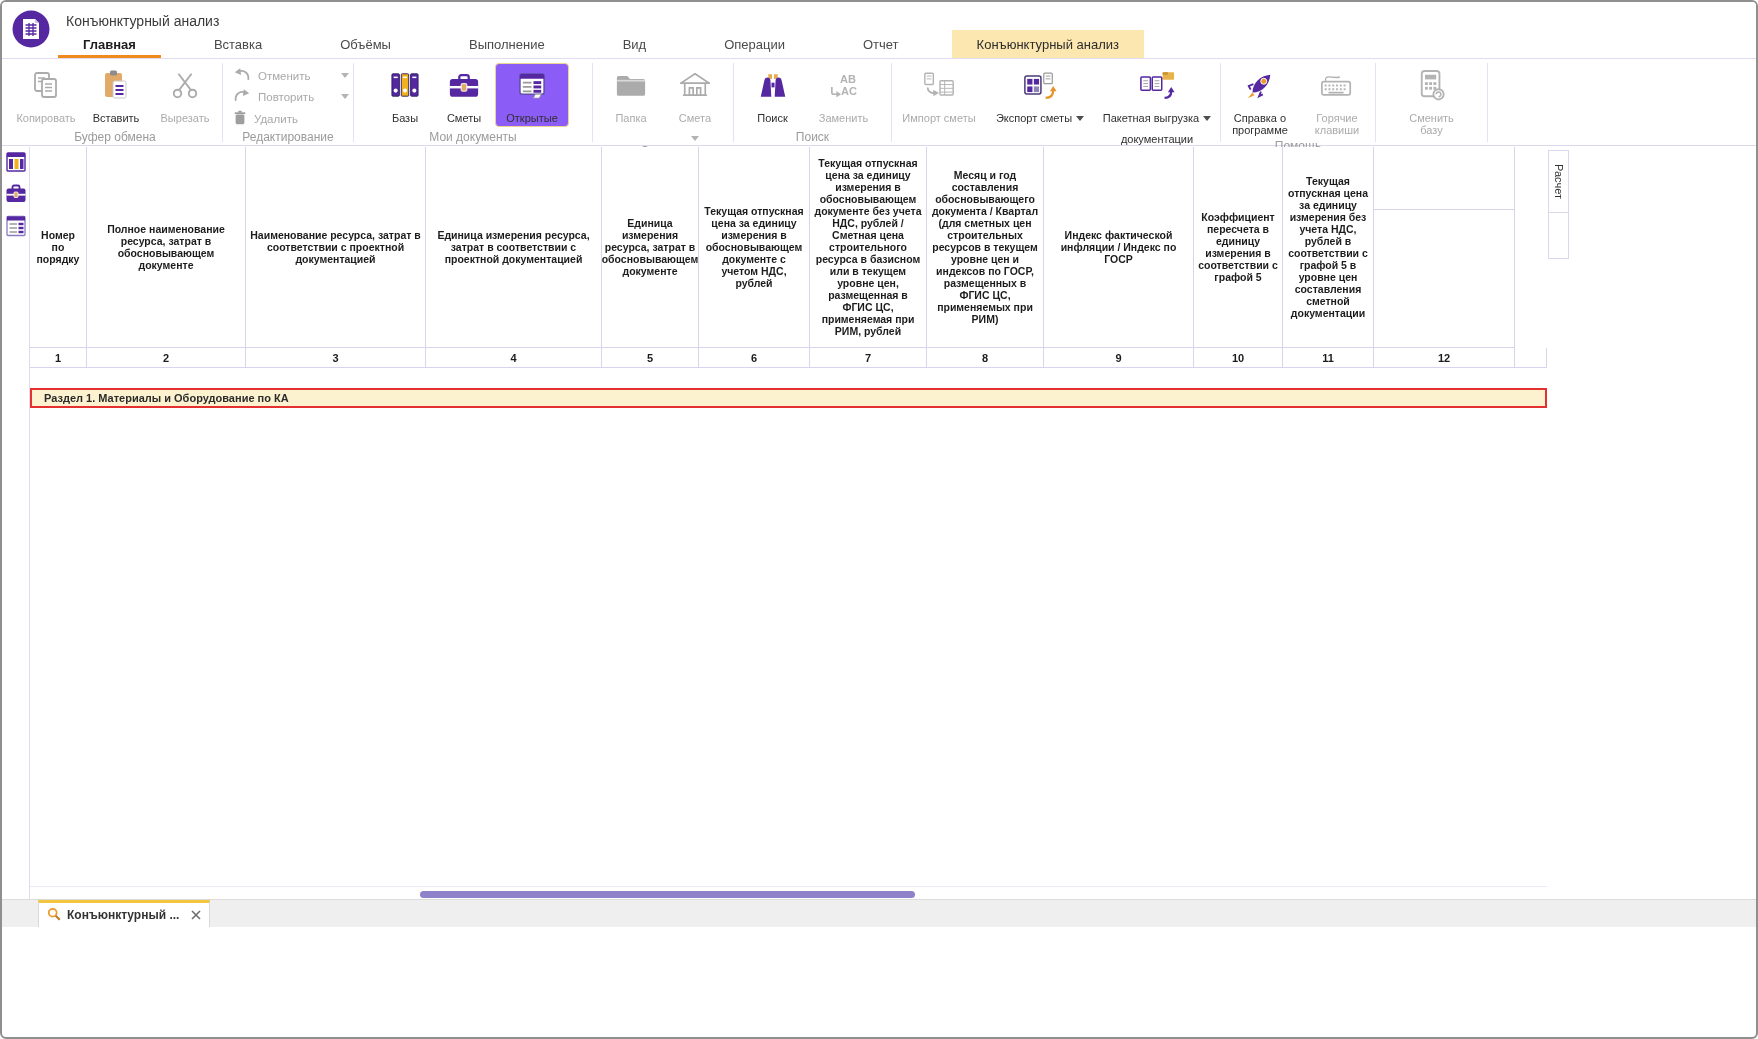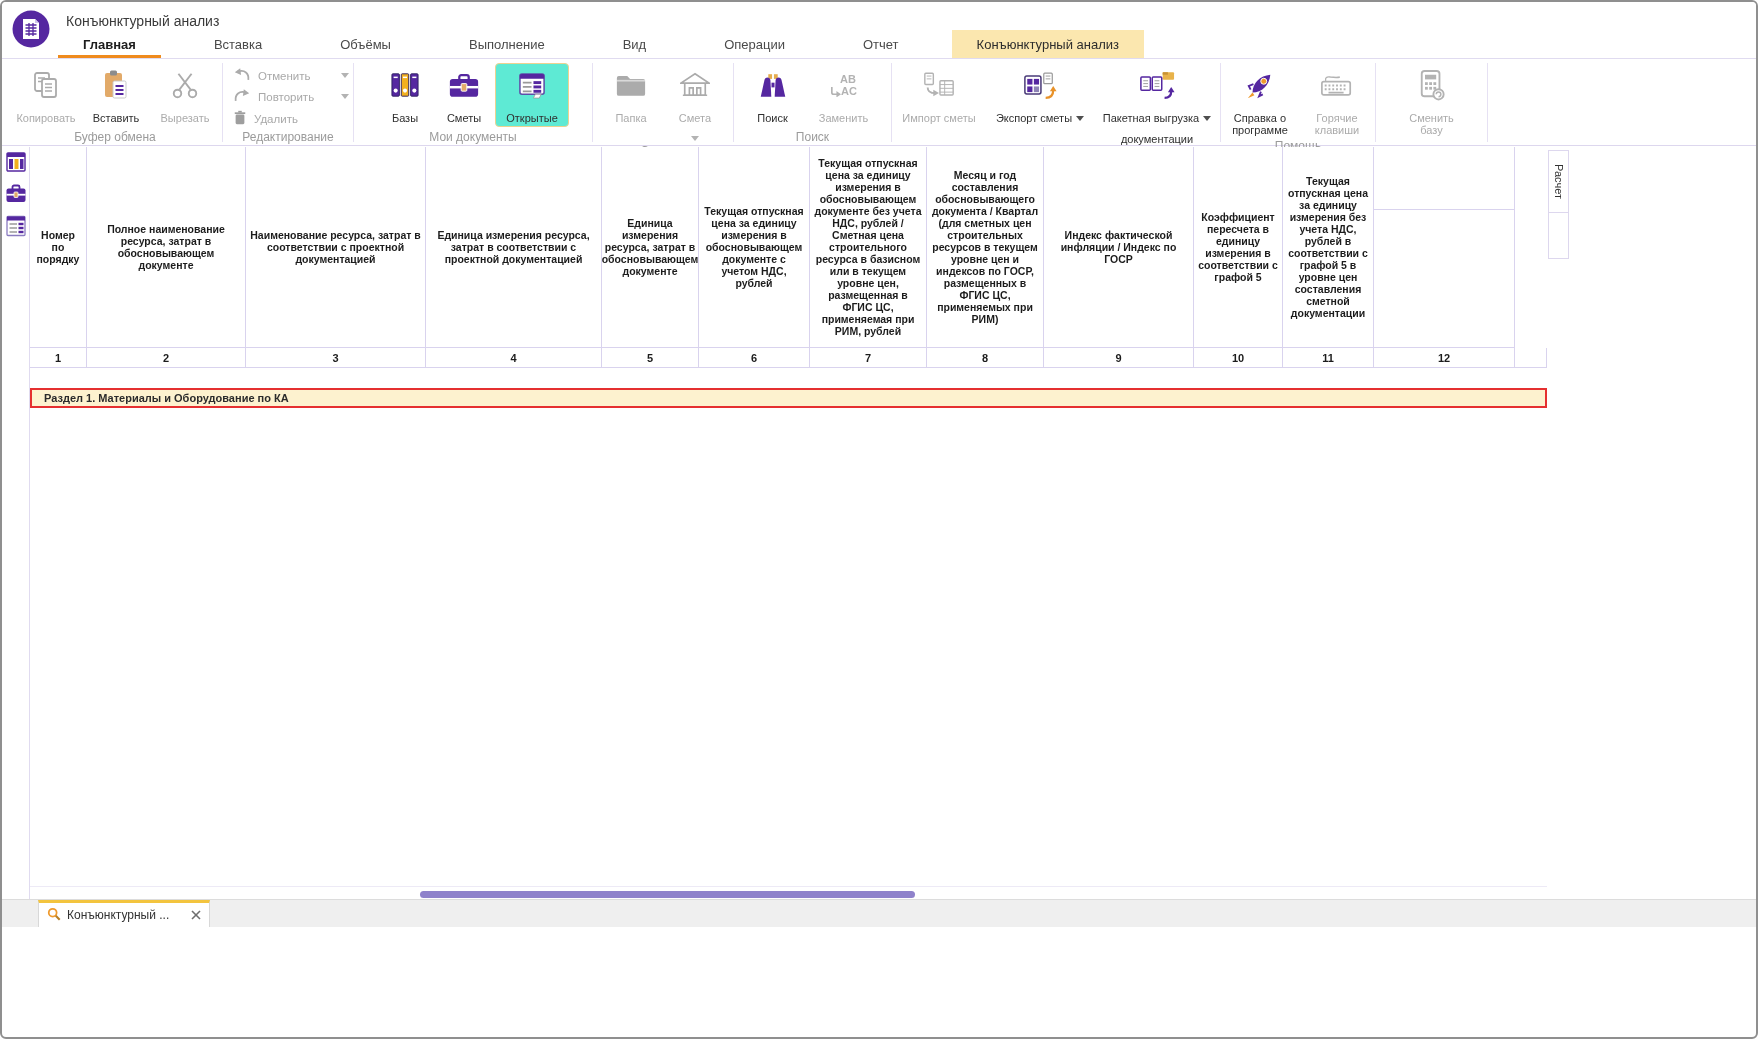--- a/index.html
+++ b/index.html
@@ -18,21 +18,21 @@
   
   .toolbar { position:absolute; top:58px; left:0; right:0; height:86px; display:flex; align-items:stretch; padding-left:6px; border-bottom:1px solid #ddd7ee; background:#fff; }
   .tgroup { flex:none; display:flex; flex-direction:column; }
   .tg-buttons { flex:1; display:flex; align-items:flex-start; justify-content:center; gap:2px; padding-top:3px; }
   .tg-label { height:15px; text-align:center; font-size:12px; color:#9b9b9b; white-space:nowrap; }
   .vsep { flex:none; width:1px; background:#e6e1f3; margin:3px 0; }
 
   .tbtn { display:flex; flex-direction:column; align-items:center; font-size:11px; color:#2f2f2f; padding:3px 4px 2px 4px; text-align:center; line-height:12px; border:1px solid transparent; border-radius:4px;gap:9px; }
   .tbtn .ticon { height:36px; display:flex; align-items:center; justify-content:center; }
   .tbtn.disabled { color:#ababab; }
-  .tbtn.selected { background:#5eead4; border-color:#edd290;text-align:center; }
+  .tbtn.selected { background:#8b5cf6; border-color:#edd290;text-align:center; }
   .lbl-row { display:flex; align-items:center; gap:4px; justify-content:center; }
 
   .edit-col { display:flex; flex-direction:column; justify-content:flex-start; padding:8px 6px 0 10px; gap:6px; }
   .ebtn { display:flex; align-items:center; gap:7px; font-size:11.5px; color:#a9a9a9; width:116px; }
   .ebtn .spacer { margin-left:auto; }
 
   .caret { width:0; height:0; border-left:4px solid transparent; border-right:4px solid transparent; border-top:5px solid #b3b3b3; }
   .caret.dark { border-top-color:#4f4f4f; }
   .replace-glyph { font-size:11px; font-weight:bold; color:#b3b3b3; line-height:12px; text-align:left; }
 
@@ -52,21 +52,21 @@
   
   .calc-tab { position:absolute; left:1546px; top:148px; width:21px; height:63px; background:#fff; border:1px solid #ddd7ee; display:flex; align-items:center; justify-content:center; }
   .calc-tab span { writing-mode:vertical-rl; font-size:11px; color:#333; }
   .calc-tab2 { position:absolute; left:1546px; top:211px; width:21px; height:46px; background:#fff; border:1px solid #ddd7ee; border-top:none; }
 
   
   .scroll-thumb { position:absolute; left:418px; top:889px; width:495px; height:7px; border-radius:4px; background:#8f82cb; }
 
   
   .bottombar { position:absolute; left:0; right:0; top:897px; height:28px; background:#efefef; border-top:1px solid #dcdcdc; }
-  .btab { position:absolute; left:36px; top:0; width:172px; height:27px; background:#fff; border-top:3px solid #f3c43e; border-left:1px solid #d8d8d8; border-right:1px solid #d8d8d8; display:flex; align-items:center; gap:6px; padding:0 8px; font-size:12px; color:#333; white-space:nowrap; }
+  .btab { position:absolute; left:36px; top:0; width:172px; height:27px; background:#fff; border-top:3px solid #f3c43e; border-left:1px solid #d8d8d8; border-right:1px solid #d8d8d8; display:flex; align-items:center; gap:6px; padding:0 8px; font-size:12px; color:#333; white-space:nowrap;font-weight:bold; }
   .btab .close { margin-left:auto; display:flex; align-items:center; }
 </style>
 </head>
 <body>
 
 <div class="window">
 
   <div class="titlebar">
     <div class="app-icon">
       <svg viewBox="0 0 38 38" width="38" height="38">

